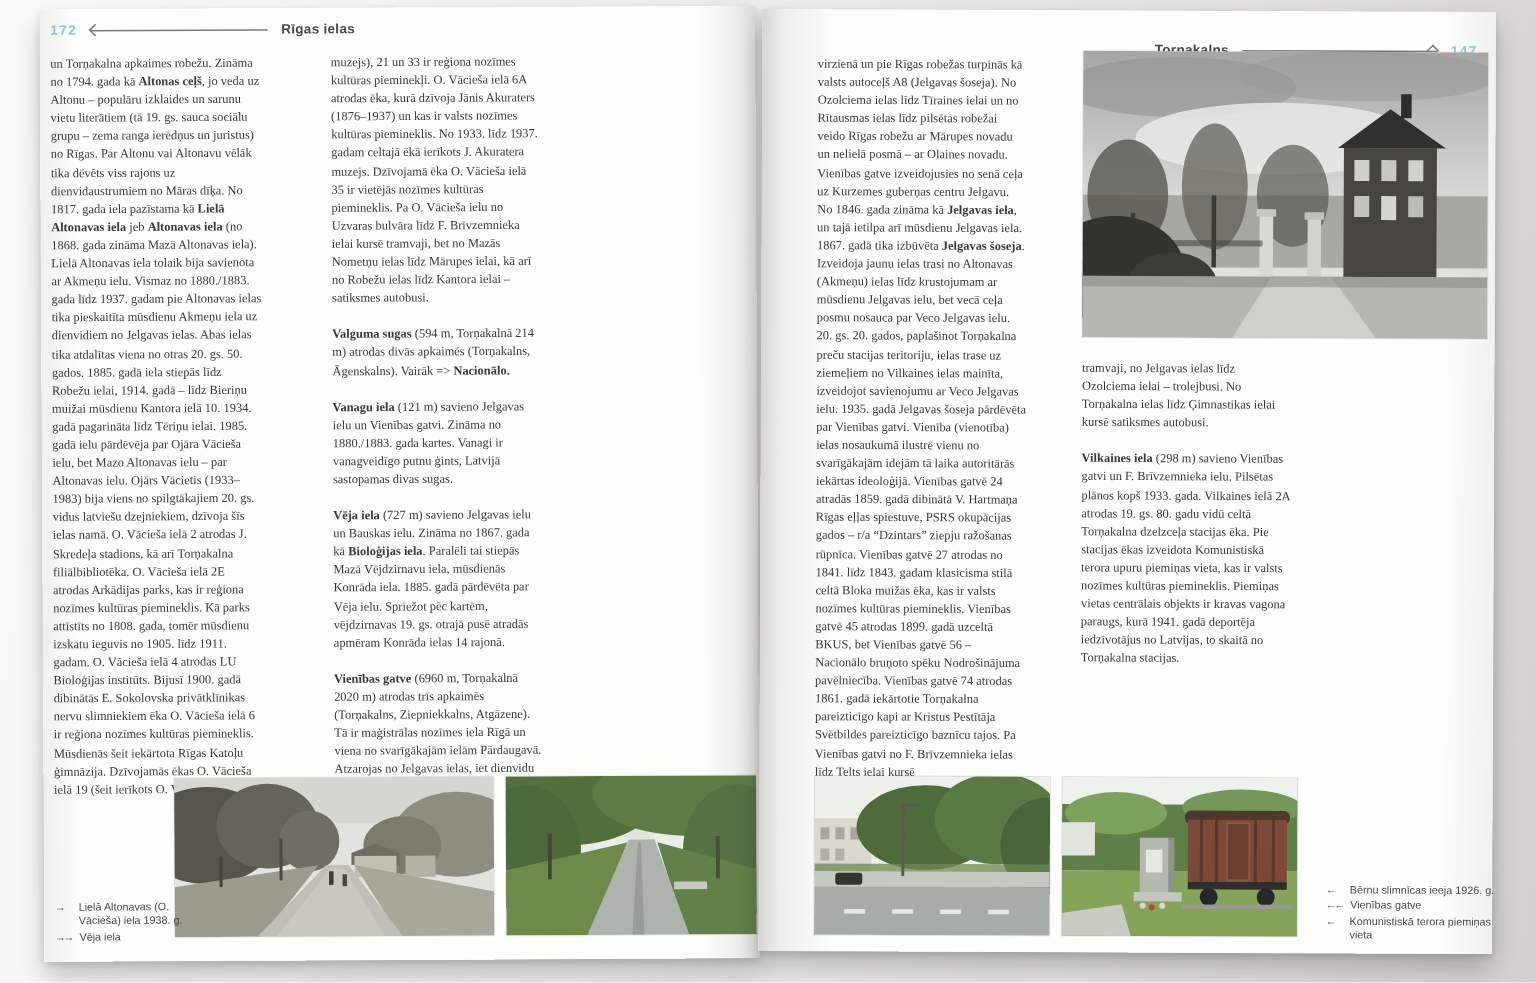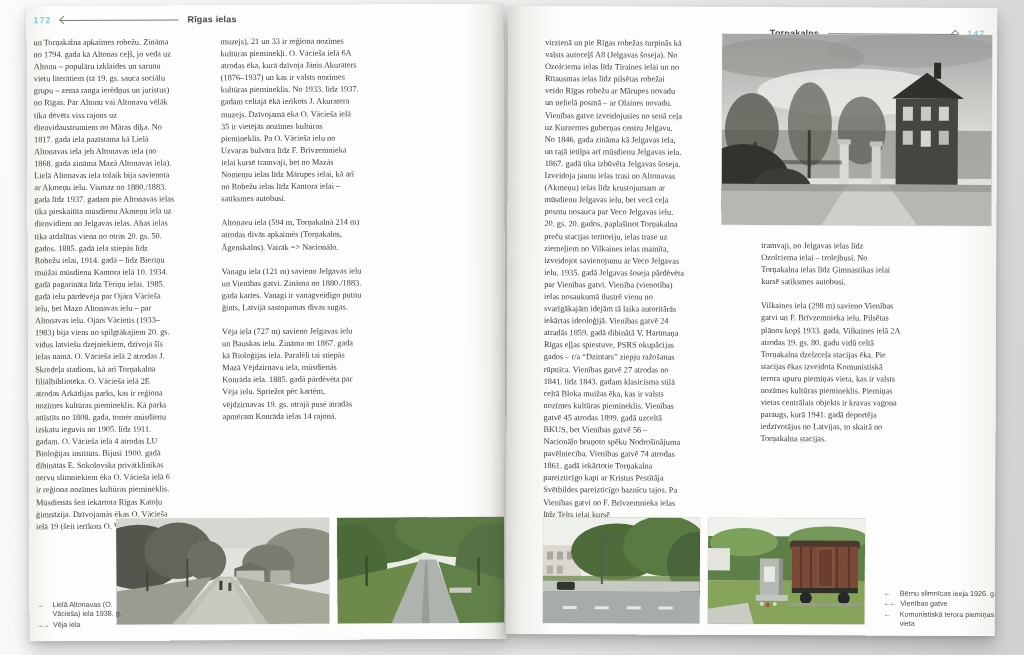--- a/index.html
+++ b/index.html
@@ -35,26 +35,26 @@
     border-left:1px solid #7b7b78;border-bottom:1px solid #7b7b78;transform:rotate(45deg);}
   .arrow-line.head-right::after{
     content:"";position:absolute;right:0;top:-2.5px;width:5px;height:5px;
     border-right:1px solid #7b7b78;border-top:1px solid #7b7b78;transform:rotate(-45deg);}
 
   .textcol{position:absolute;width:140px;
     font-family:"Liberation Serif",serif;font-size:8.3px;line-height:12.1px;
     color:#3a3936;text-align:left;}
   .textcol p{margin:0;}
   .textcol p + p{margin-top:12px;}
-  .textcol .b{font-weight:normal;}
+  .textcol .b{font-weight:bold;}
 
   .lp-col1{left:7px;top:31px;}
   .lp-col2{left:194px;top:31px;}
   .rp-col1{left:37px;top:31px;}
-  .rp-col2{left:214px;top:233px;margin-left:40px;}
+  .rp-col2{left:214px;top:233px;}
 
   .photo{position:absolute;overflow:hidden;background:#ccc;
     box-shadow:0 0 0 .5px rgba(0,0,0,.08);}
   .photo svg{display:block;width:100%;height:100%;}
   .rp-photo-top{left:214px;top:27px;width:270px;height:191px;}
   .lp-photo1{left:87px;top:513px;width:213px;height:106px;}
   .lp-photo2{left:308px;top:513px;width:167px;height:106px;}
   .rp-photo1{left:37px;top:511px;width:157px;height:106px;}
   .rp-photo2{left:202px;top:511px;width:157px;height:106px;}
 
@@ -74,23 +74,24 @@
       <span class="pg-num">172</span>
       <div class="arrow-line head-left" style="width:118px"></div>
       <span>Rīgas ielas</span>
     </div>
 
     <div class="textcol lp-col1">
         <p><span>un Torņakalna apkaimes robežu. Zināma no 1794. gada kā </span><span class="b">Altonas ceļš</span><span>, jo veda uz Altonu – populāru izklaides un sarunu vietu literātiem (tā 19. gs. sauca sociālu grupu – zema ranga ierēdņus un juristus) no Rīgas. Par Altonu vai Altonavu vēlāk tika dēvēts viss rajons uz dienvidaustrumiem no Māras dīķa. No 1817. gada iela pazīstama kā </span><span class="b">Lielā Altonavas iela</span><span> jeb </span><span class="b">Altonavas iela</span><span> (no 1868. gada zināma Mazā Altonavas iela). Lielā Altonavas iela tolaik bija savienota ar Akmeņu ielu. Vismaz no 1880./1883. gada līdz 1937. gadam pie Altonavas ielas tika pieskaitīta mūsdienu Akmeņu iela uz dienvidiem no Jelgavas ielas. Abas ielas tika atdalītas viena no otras 20. gs. 50. gados. 1885. gadā iela stiepās līdz Robežu ielai, 1914. gadā – līdz Bieriņu muižai mūsdienu Kantora ielā 10. 1934. gadā pagarināta līdz Tēriņu ielai. 1985. gadā ielu pārdēvēja par Ojāra Vācieša ielu, bet Mazo Altonavas ielu – par Altonavas ielu. Ojārs Vācietis (1933–1983) bija viens no spilgtākajiem 20. gs. vidus latviešu dzejniekiem, dzīvoja šīs ielas namā. O. Vācieša ielā 2 atrodas J. Skredeļa stadions, kā arī Torņakalna filiālbibliotēka. O. Vācieša ielā 2E atrodas Arkādijas parks, kas ir reģiona nozīmes kultūras piemineklis. Kā parks attīstīts no 1808. gada, tomēr mūsdienu izskatu ieguvis no 1905. līdz 1911. gadam. O. Vācieša ielā 4 atrodas LU Bioloģijas institūts. Bijusī 1900. gadā dibinātās E. Sokolovska privātklīnikas nervu slimniekiem ēka O. Vācieša ielā 6 ir reģiona nozīmes kultūras piemineklis. Mūsdienās šeit iekārtota Rīgas Katoļu ģimnāzija. Dzīvojamās ēkas O. Vācieša ielā 19 (šeit ierīkots O. Vācieša</span></p>
       </div>
     <div class="textcol lp-col2">
         <p><span>muzejs), 21 un 33 ir reģiona nozīmes kultūras pieminekļi. O. Vācieša ielā 6A atrodas ēka, kurā dzīvoja Jānis Akuraters (1876–1937) un kas ir valsts nozīmes kultūras piemineklis. No 1933. līdz 1937. gadam celtajā ēkā ierīkots J. Akuratera muzejs. Dzīvojamā ēka O. Vācieša ielā 35 ir vietējās nozīmes kultūras piemineklis. Pa O. Vācieša ielu no Uzvaras bulvāra līdz F. Brīvzemnieka ielai kursē tramvaji, bet no Mazās Nometņu ielas līdz Mārupes ielai, kā arī no Robežu ielas līdz Kantora ielai – satiksmes autobusi.</span></p>
-        <p><span class="b">Altonavu iela</span><span> (594 m, Torņakalnā 214 m) atrodas divās apkaimēs (Torņakalns, Āgenskalns). Vairāk =&gt; </span><span class="b">Nacionālo.</span></p>
+        <p><span class="b">Valguma sugas</span><span> (594 m, Torņakalnā 214 m) atrodas divās apkaimēs (Torņakalns, Āgenskalns). Vairāk =&gt; </span><span class="b">Nacionālo.</span></p>
         <p><span class="b">Vanagu iela</span><span> (121 m) savieno Jelgavas ielu un Vienības gatvi. Zināma no 1880./1883. gada kartes. Vanagi ir vanagveidīgo putnu ģints, Latvijā sastopamas divas sugas.</span></p>
         <p><span class="b">Vēja iela</span><span> (727 m) savieno Jelgavas ielu un Bauskas ielu. Zināma no 1867. gada kā </span><span class="b">Bioloģijas iela</span><span>. Paralēli tai stiepās Mazā Vējdzirnavu iela, mūsdienās Konrāda iela. 1885. gadā pārdēvēta par Vēja ielu. Spriežot pēc kartēm, vējdzirnavas 19. gs. otrajā pusē atradās apmēram Konrāda ielas 14 rajonā.</span></p>
+        <p><span class="b">Vienības gatve</span><span> (6960 m, Torņakalnā 2020 m) atrodas trīs apkaimēs (Torņakalns, Ziepniekkalns, Atgāzene). Tā ir maģistrālas nozīmes iela Rīgā un viena no svarīgākajām ielām Pārdaugavā. Atzarojas no Jelgavas ielas, iet dienvidu</span></p>
       </div>
 
     <div class="photo lp-photo1">
       <svg viewBox="0 0 213 105" preserveAspectRatio="none" aria-hidden="true">
         <rect width="213" height="105" fill="#e2e2de"></rect>
         <rect y="0" width="213" height="30" fill="#d7d7d2"></rect>
         <ellipse cx="22" cy="38" rx="46" ry="32" fill="#55554d"></ellipse>
         <ellipse cx="62" cy="32" rx="34" ry="28" fill="#64645b"></ellipse>
         <ellipse cx="90" cy="42" rx="20" ry="20" fill="#6e6e64"></ellipse>
         <ellipse cx="188" cy="38" rx="42" ry="28" fill="#8d8d81"></ellipse>

